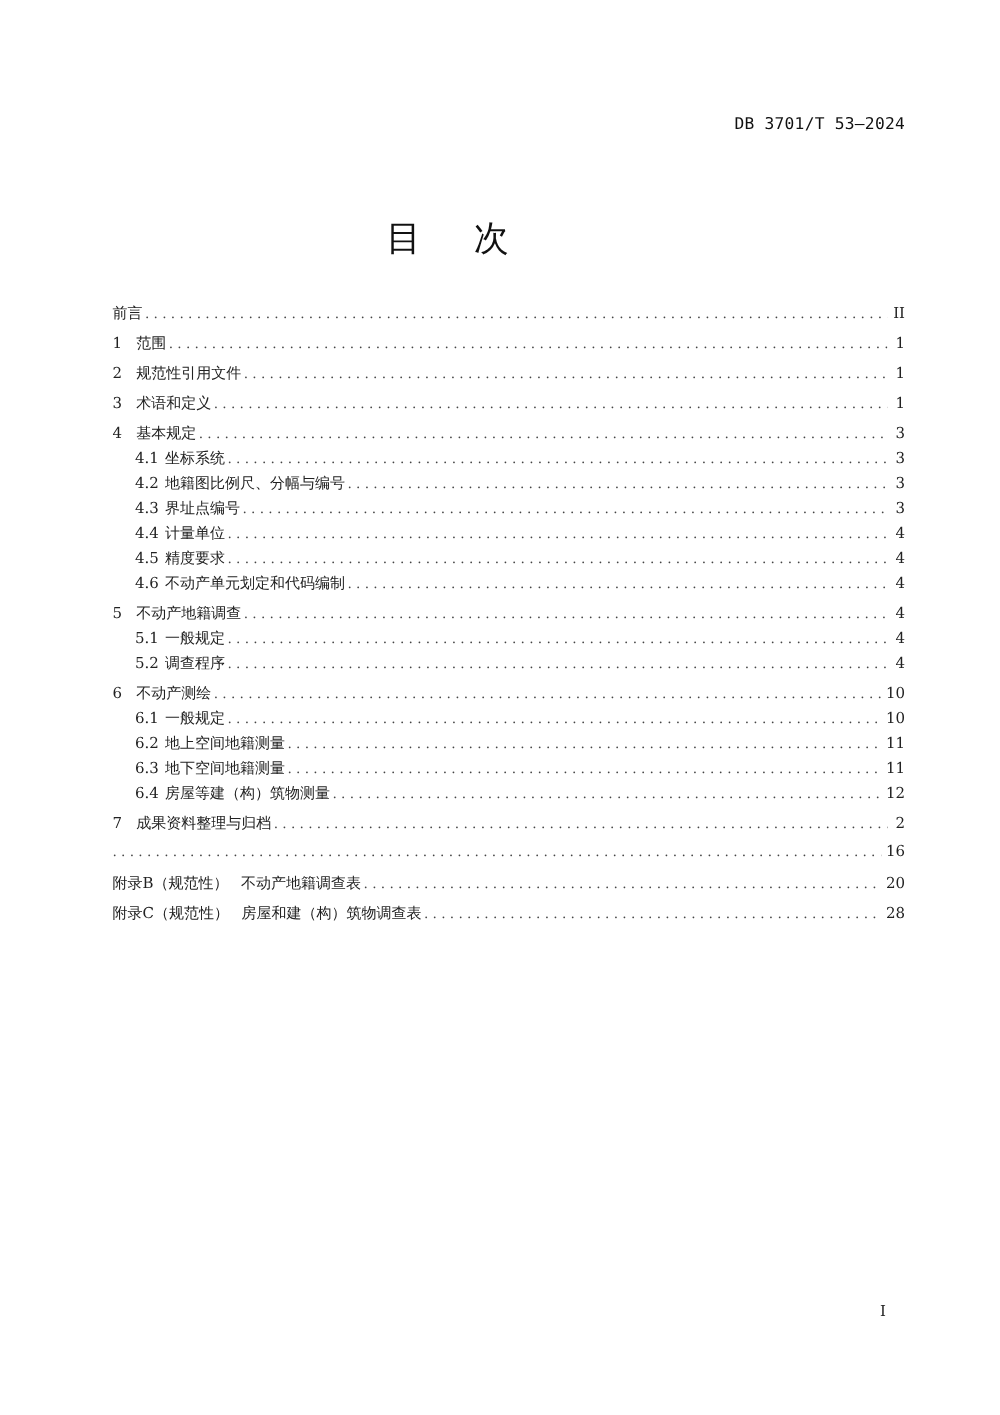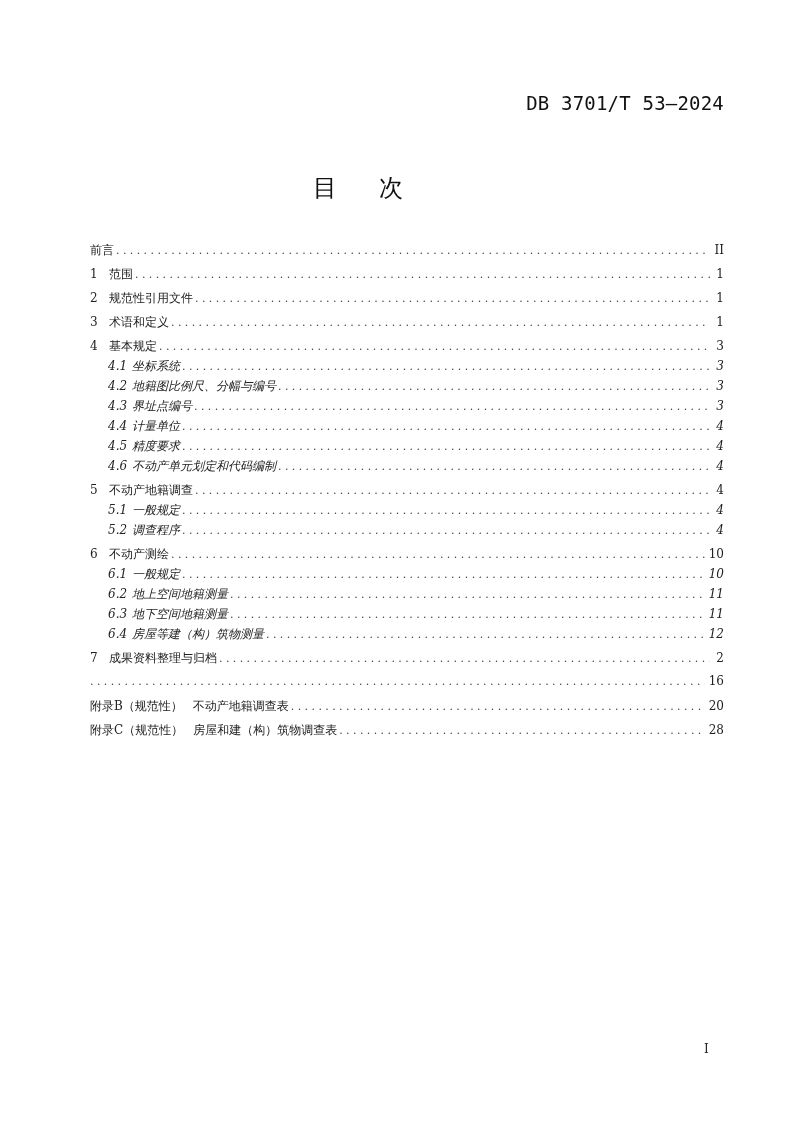--- a/index.html
+++ b/index.html
@@ -1,26 +1,26 @@
 <!DOCTYPE html>
 <html><head>
 <meta charset="utf-8">
 <style>
   html, body { margin:0; padding:0; background:#ffffff; }
   body { width:800px; height:1132px; position:relative; overflow:hidden;
          font-family:"DejaVu Serif","Liberation Serif",serif; color:#222; }
   .docno { position:absolute; top:92px; right:76px; font-family:"DejaVu Sans Mono","Liberation Mono",monospace;
-           font-size:19px; color:#111; letter-spacing:0.2px; }
-  .title { position:absolute; top:172px; left:0; width:716px; text-align:center; font-size:24px;
+           font-size:13px; color:#111; letter-spacing:0.2px; }
+  .title { position:absolute; top:172px; left:0; width:716px; text-align:center; font-size:28px;
            font-family:"DejaVu Sans","Liberation Sans",sans-serif; color:#111; }
   .title span { display:inline-block; margin:0 21px; }
   .toc { position:absolute; left:90px; top:242px; width:634px; }
   .row { display:flex; align-items:baseline; height:20px; font-size:12px; white-space:nowrap; }
   .row.gap { margin-top:4px; }
-  .row.l2 { padding-left:18px;font-style:italic; }
+  .row.l2 { padding-left:18px; }
   .num { display:inline-block; }
   .row.l1 .num { width:19px; }
   .row.l2 .num { width:24px; }
   .lbl { padding-right:2px; }
   .lbl .pre { margin-right:10px; }
   .dots { flex:1; overflow:hidden; color:#444; letter-spacing:3.4px; font-size:11px; }
   .dots::before { content:"........................................................................................................................................................................"; }
   .pg { padding-left:4px; text-align:right; min-width:10px; }
   .pagenum { position:absolute; top:1042px; left:704px; font-size:12px; color:#222; }
 </style>

